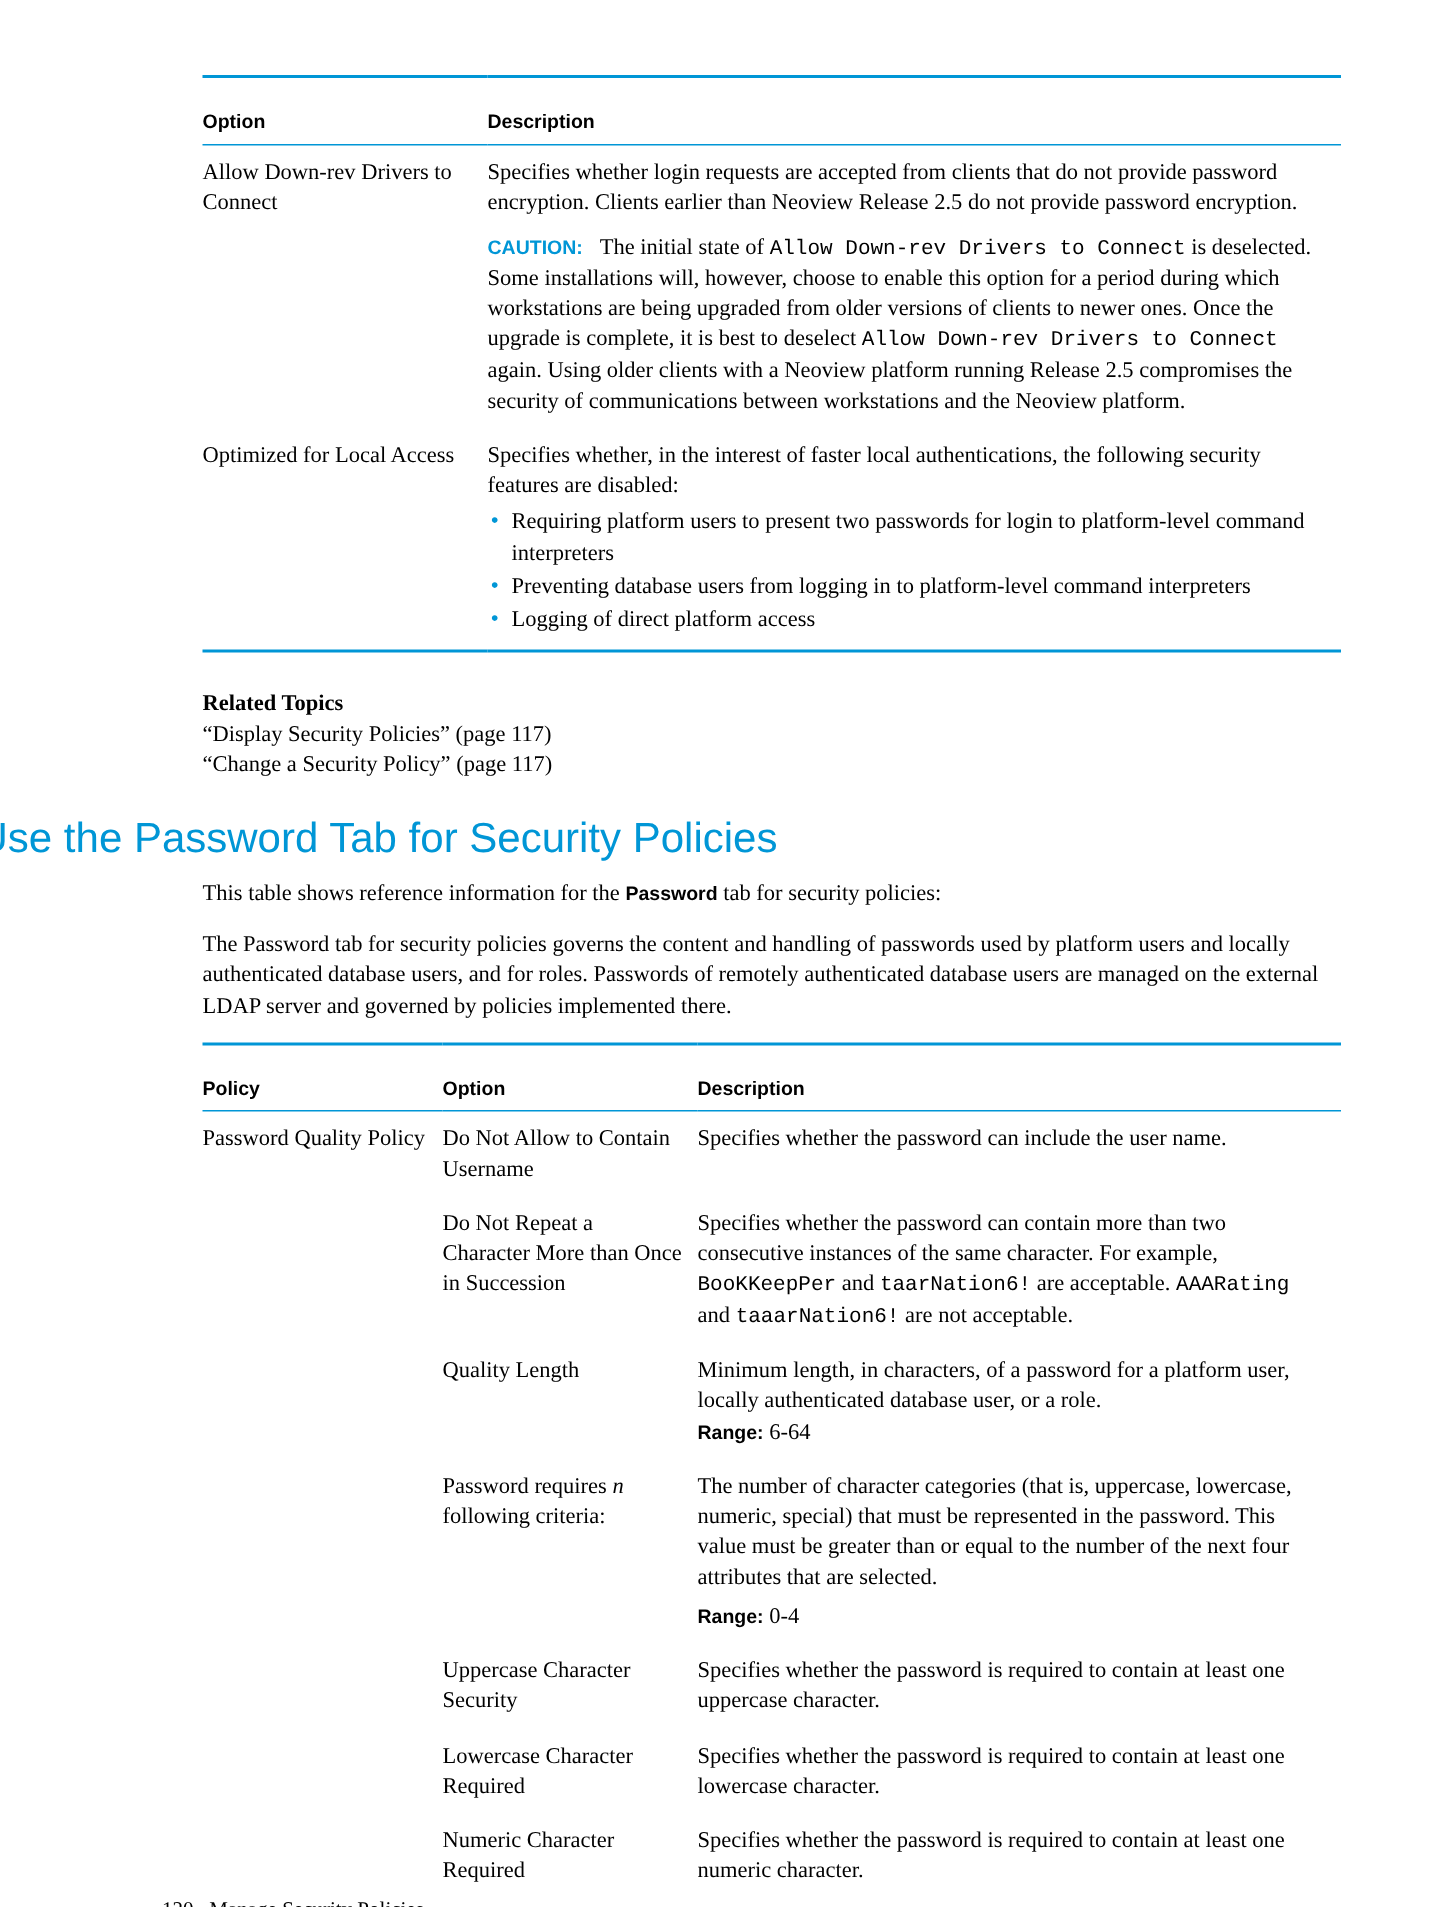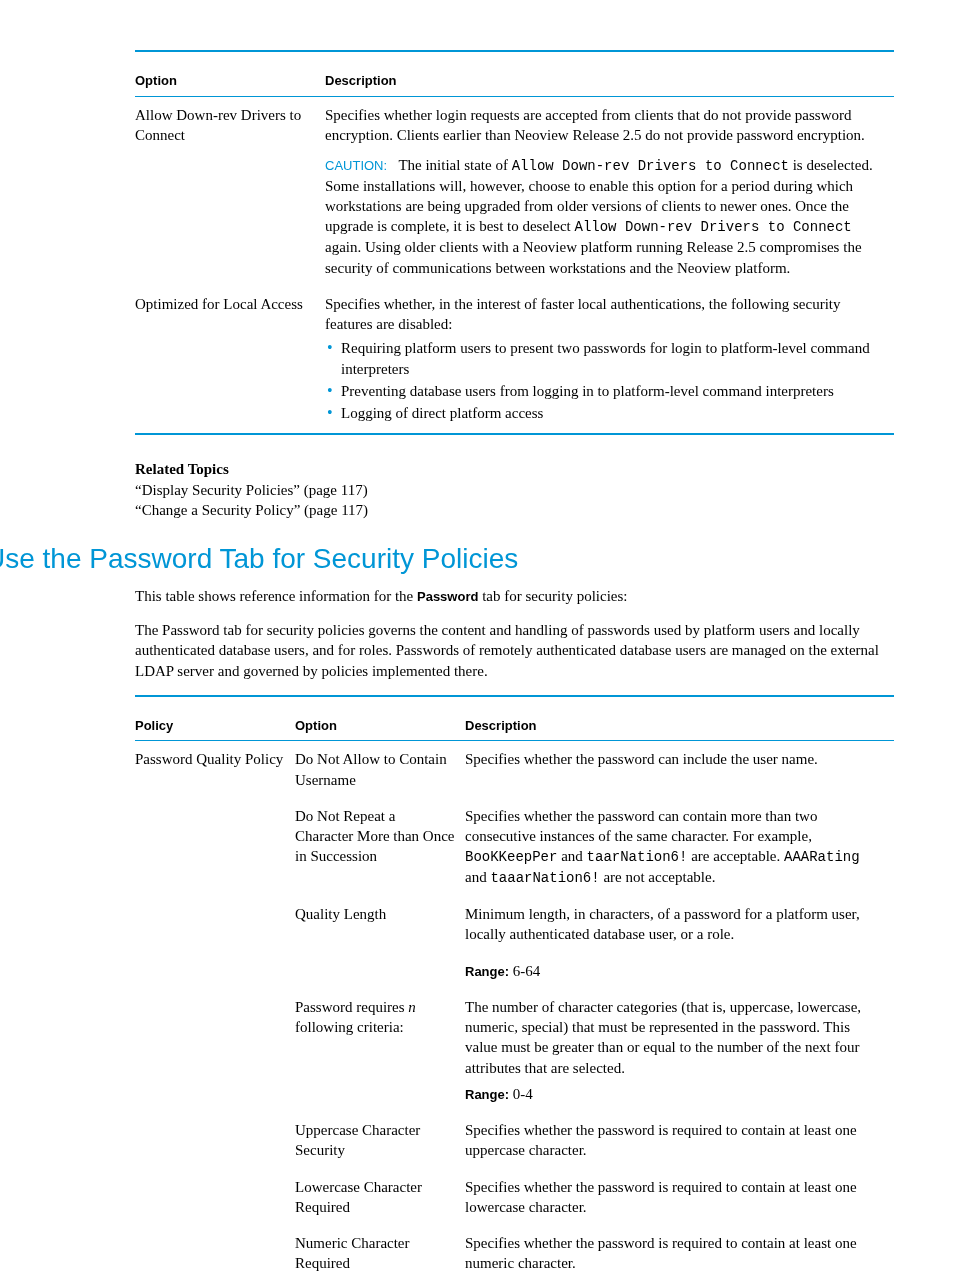--- a/index.html
+++ b/index.html
@@ -30,21 +30,21 @@
     vertical-align: top;
   }
   .table td {
     padding: 8px 10px 8px 0;
     vertical-align: top;
     font-size: 15px;
   }
   .caution {
     color: #0096d6;
     font-family: Arial, Helvetica, sans-serif;
-    font-weight: normal;
+    font-weight: bold;
     font-size: 13px;
   }
   .mono {
     font-family: "Courier New", Courier, monospace;
     font-size: 14px;
   }
   .bullets {
     list-style: none;
     padding: 0;
     margin: 4px 0 0 0;
@@ -163,21 +163,21 @@
       <td>Do Not Repeat a Character More than Once in Succession</td>
       <td>
         <span>Specifies whether the password can contain more than two consecutive instances of the same character. For example, </span><span class="mono">BooKKeepPer</span><span> and </span><span class="mono">taarNation6!</span><span> are acceptable. </span><span class="mono">AAARating</span><span> and </span><span class="mono">taaarNation6!</span><span> are not acceptable.</span>
       </td>
     </tr>
     <tr>
       <td></td>
       <td>Quality Length</td>
       <td>
         <div>Minimum length, in characters, of a password for a platform user, locally authenticated database user, or a role.</div>
-        <div style="margin-top:16px"><span class="sans-bold">Range:</span><span> 6-64</span></div>
+        <div style="margin-top:0"><span class="sans-bold">Range:</span><span> 6-64</span></div>
       </td>
     </tr>
     <tr>
       <td></td>
       <td>
         <span>Password requires </span><span class="italic">n</span><span> following criteria:</span>
       </td>
       <td>
         <div>The number of character categories (that is, uppercase, lowercase, numeric, special) that must be represented in the password. This value must be greater than or equal to the number of the next four attributes that are selected.</div>
         <div style="margin-top:6px"><span class="sans-bold">Range:</span><span> 0-4</span></div>

